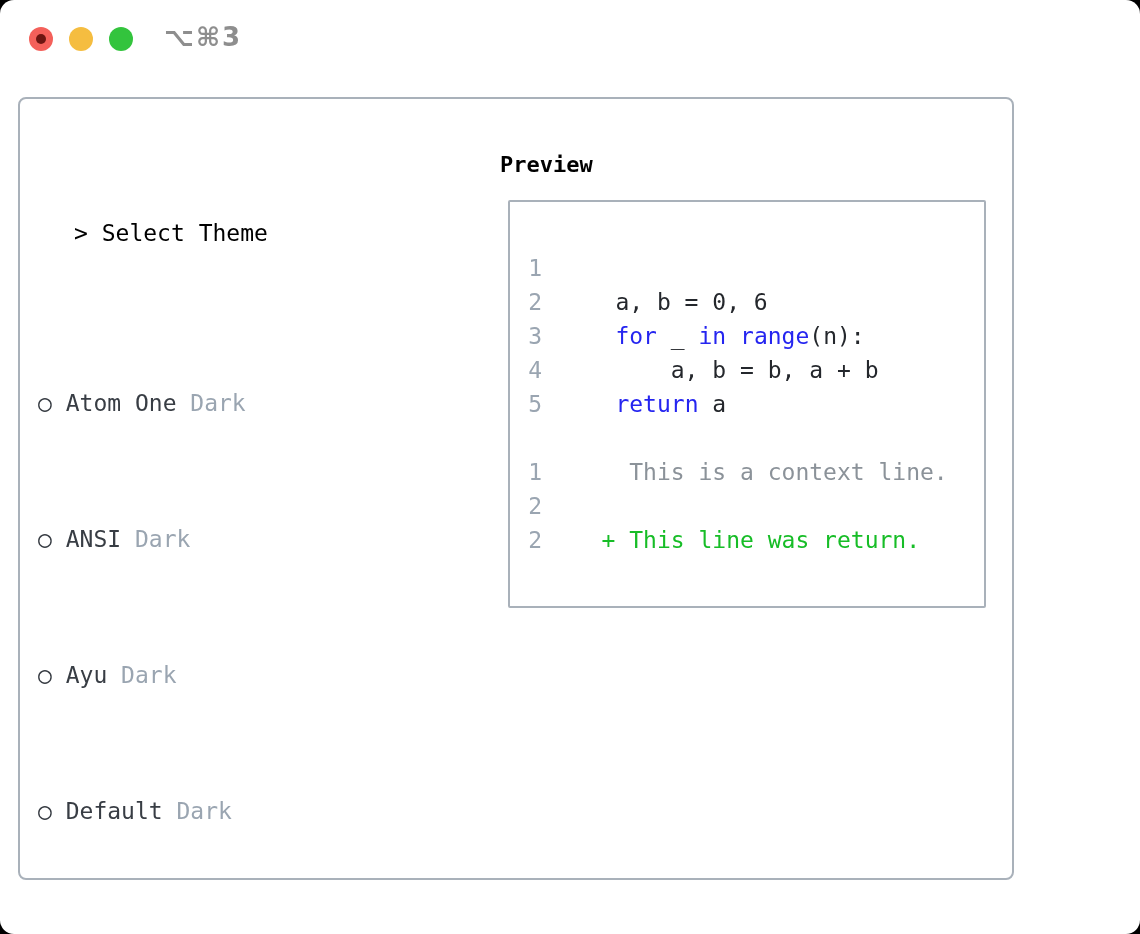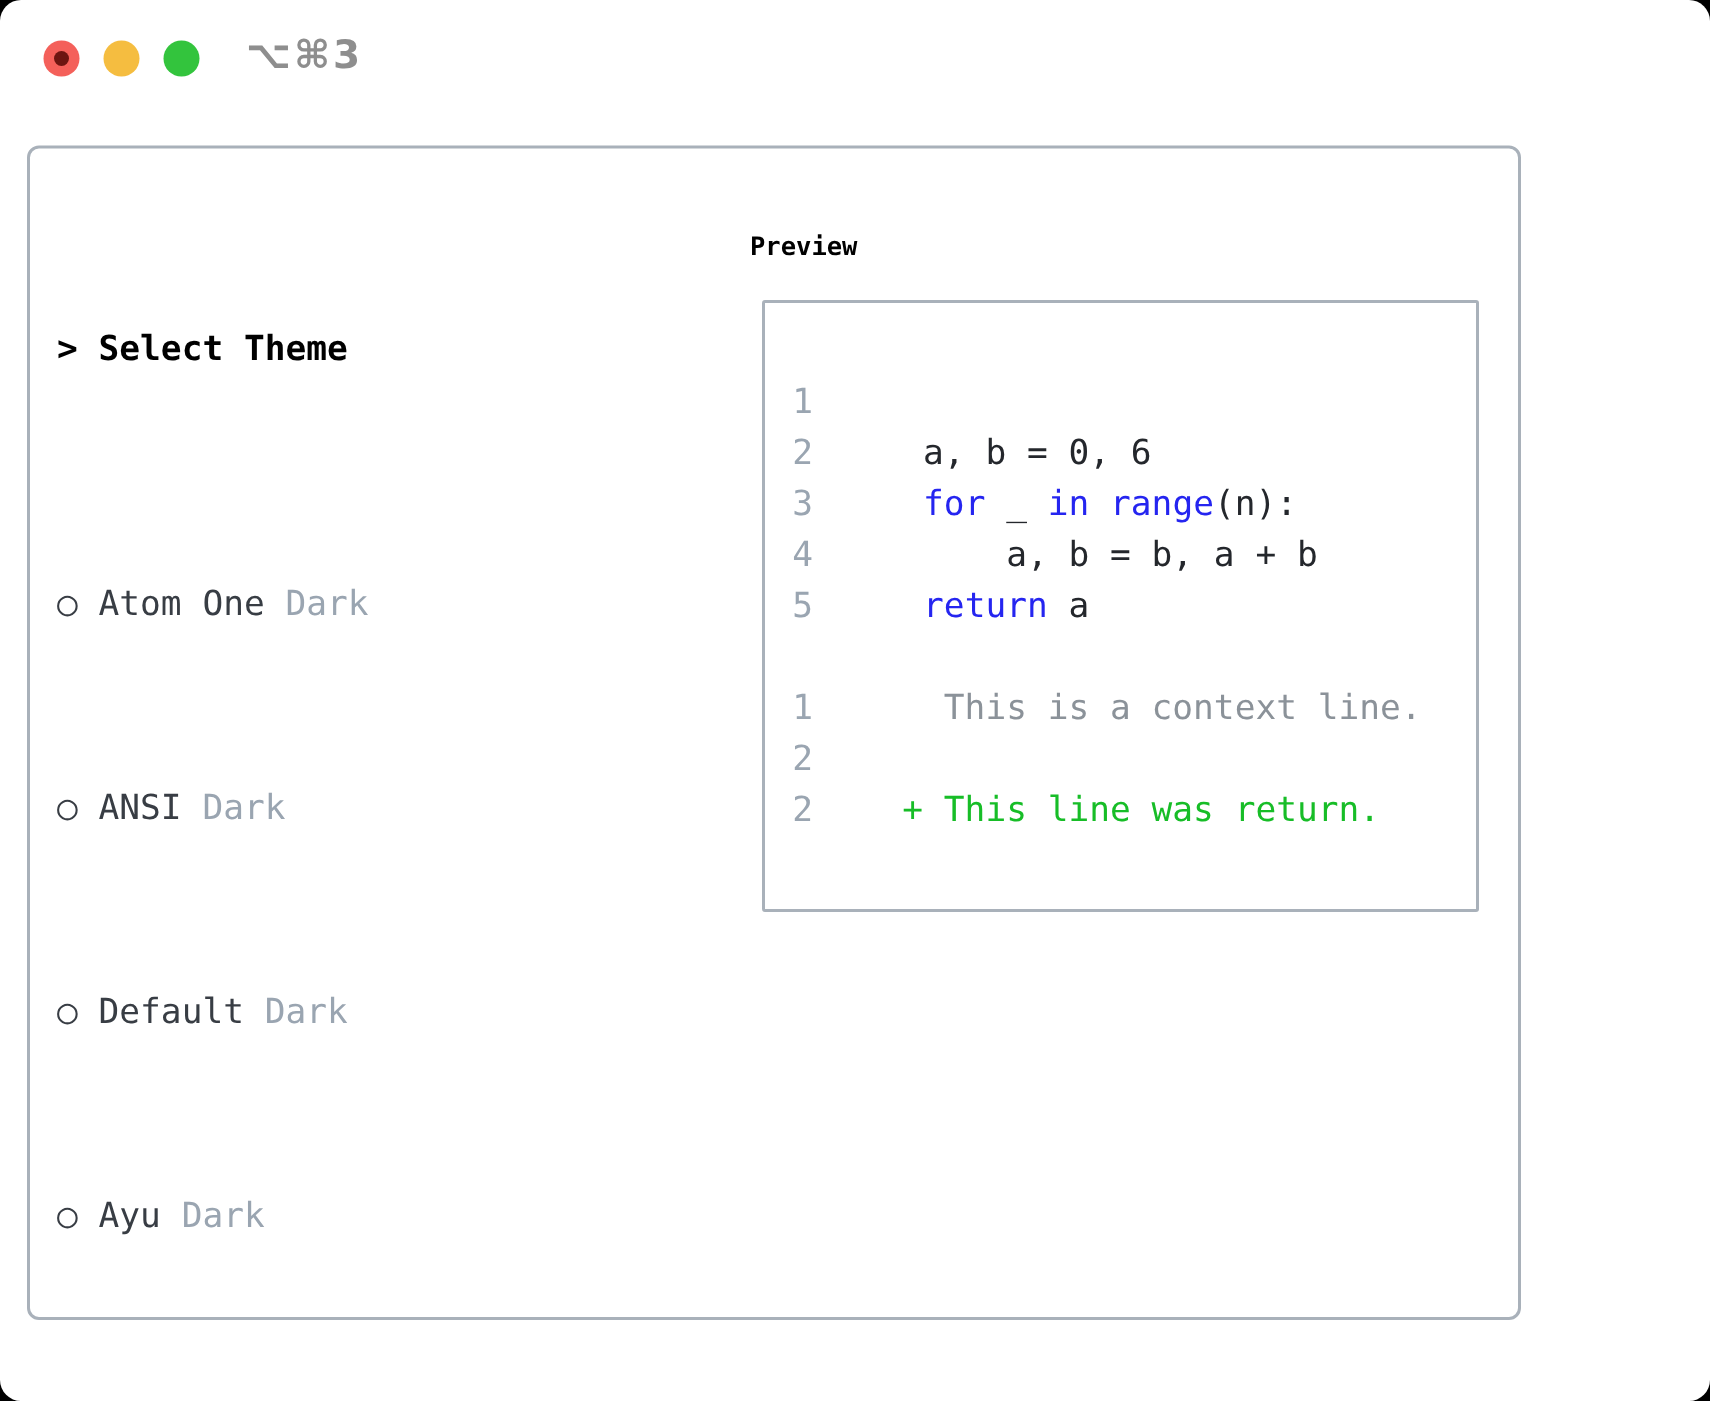--- a/index.html
+++ b/index.html
@@ -17,27 +17,27 @@
   .tl-yellow{left:69px;background:#f5bd40;}
   .tl-green{left:109px;background:#33c43d;}
   .win-title{position:absolute;left:164px;top:22px;font-family:"DejaVu Sans",sans-serif;
              font-weight:bold;font-size:26px;color:#8e8e8e;letter-spacing:2px;}
   
   .panel{position:absolute;left:18px;top:97px;width:996px;height:783px;box-sizing:border-box;
          border:2px solid var(--border);border-radius:8px;background:#fff;}
   
   .left-col{position:absolute;left:38px;top:148px;font-size:23px;line-height:34px;white-space:pre;}
   .row{white-space:pre;}
-  .hdr{font-weight:bold;color:#000;}
+  .hdr{font-weight:normal;color:#000;margin-left:36px;}
   .hdr .marker{color:#000;}
   .marker{color:var(--ink);}
   .theme-name{color:var(--ink);}
   .variant{color:var(--muted);}
   
-  .preview-title{position:absolute;left:500px;top:148px;font-size:17px;line-height:34px;font-weight:bold;color:#000;}
+  .preview-title{position:absolute;left:500px;top:148px;font-size:22px;line-height:34px;font-weight:bold;color:#000;}
   .preview-box{position:absolute;left:508px;top:200px;width:478px;height:408px;box-sizing:border-box;
                border:2px solid var(--border);border-radius:2px;background:#fff;padding-top:49px;}
   .code-line{display:flex;padding-left:18px;font-size:23px;line-height:34px;white-space:pre;}
   .ln{flex:none;width:14px;text-align:right;color:var(--muted);margin-right:18px;}
   .code-text{color:var(--code-ink);}
   .seg-kw{color:var(--kw);}
   .seg-fn{color:var(--fn);}
   .diff-block{margin-top:34px;}
   .diff-context{color:var(--ctx);}
   .diff-deleted{color:var(--del);}
@@ -55,23 +55,23 @@
 
   <div class="panel"></div>
 
   <div class="left-col">
     <div class="row hdr"><span class="marker">&gt; </span><span>Select Theme</span></div>
     <div id="theme-list">
   <div class="row theme-row"><span class="marker">○ </span><span class="theme-name">Atom One</span><span class="variant"> Dark</span></div>
 
   <div class="row theme-row"><span class="marker">○ </span><span class="theme-name">ANSI</span><span class="variant"> Dark</span></div>
 
+  <div class="row theme-row"><span class="marker">○ </span><span class="theme-name">Ayu</span><span class="variant"> Dark</span></div>
+
   <div class="row theme-row"><span class="marker">○ </span><span class="theme-name">Default</span><span class="variant"> Dark</span></div>
-
-  <div class="row theme-row"><span class="marker">○ </span><span class="theme-name">Ayu</span><span class="variant"> Dark</span></div>
 
   <div class="row theme-row"></div>
 
   
 
   
 
   
 
   

